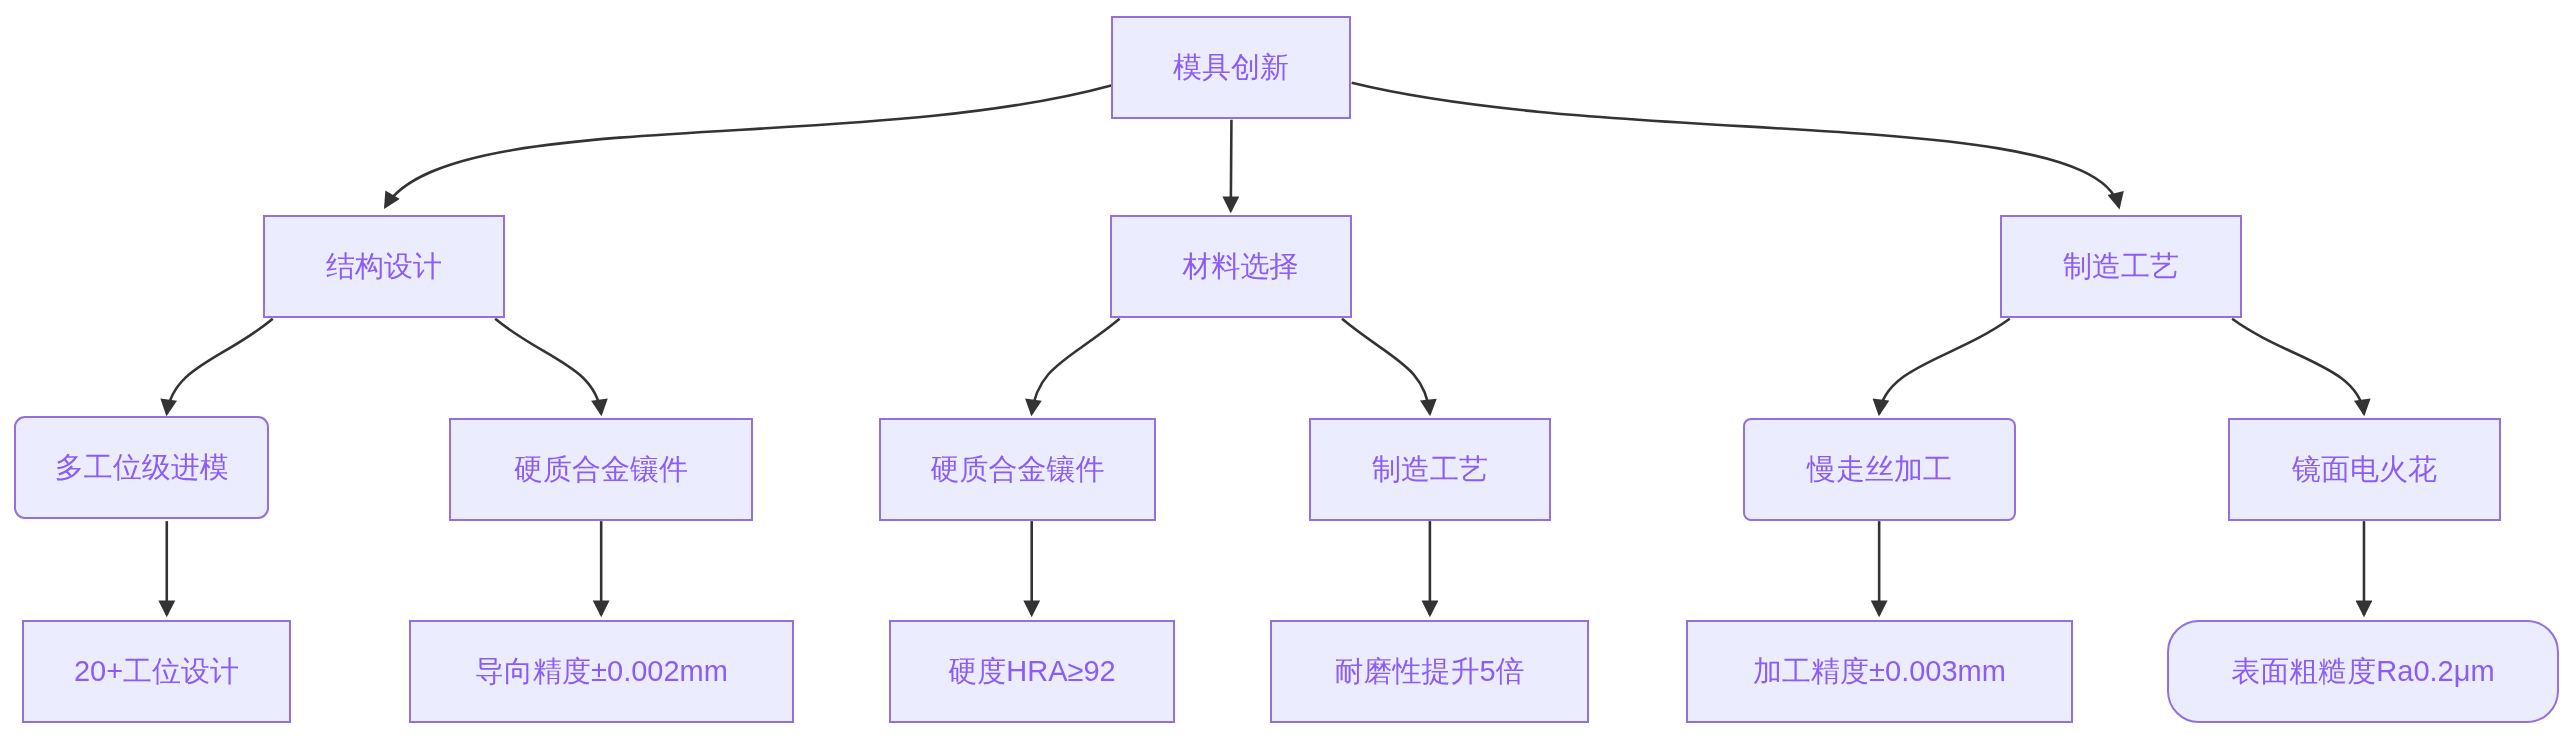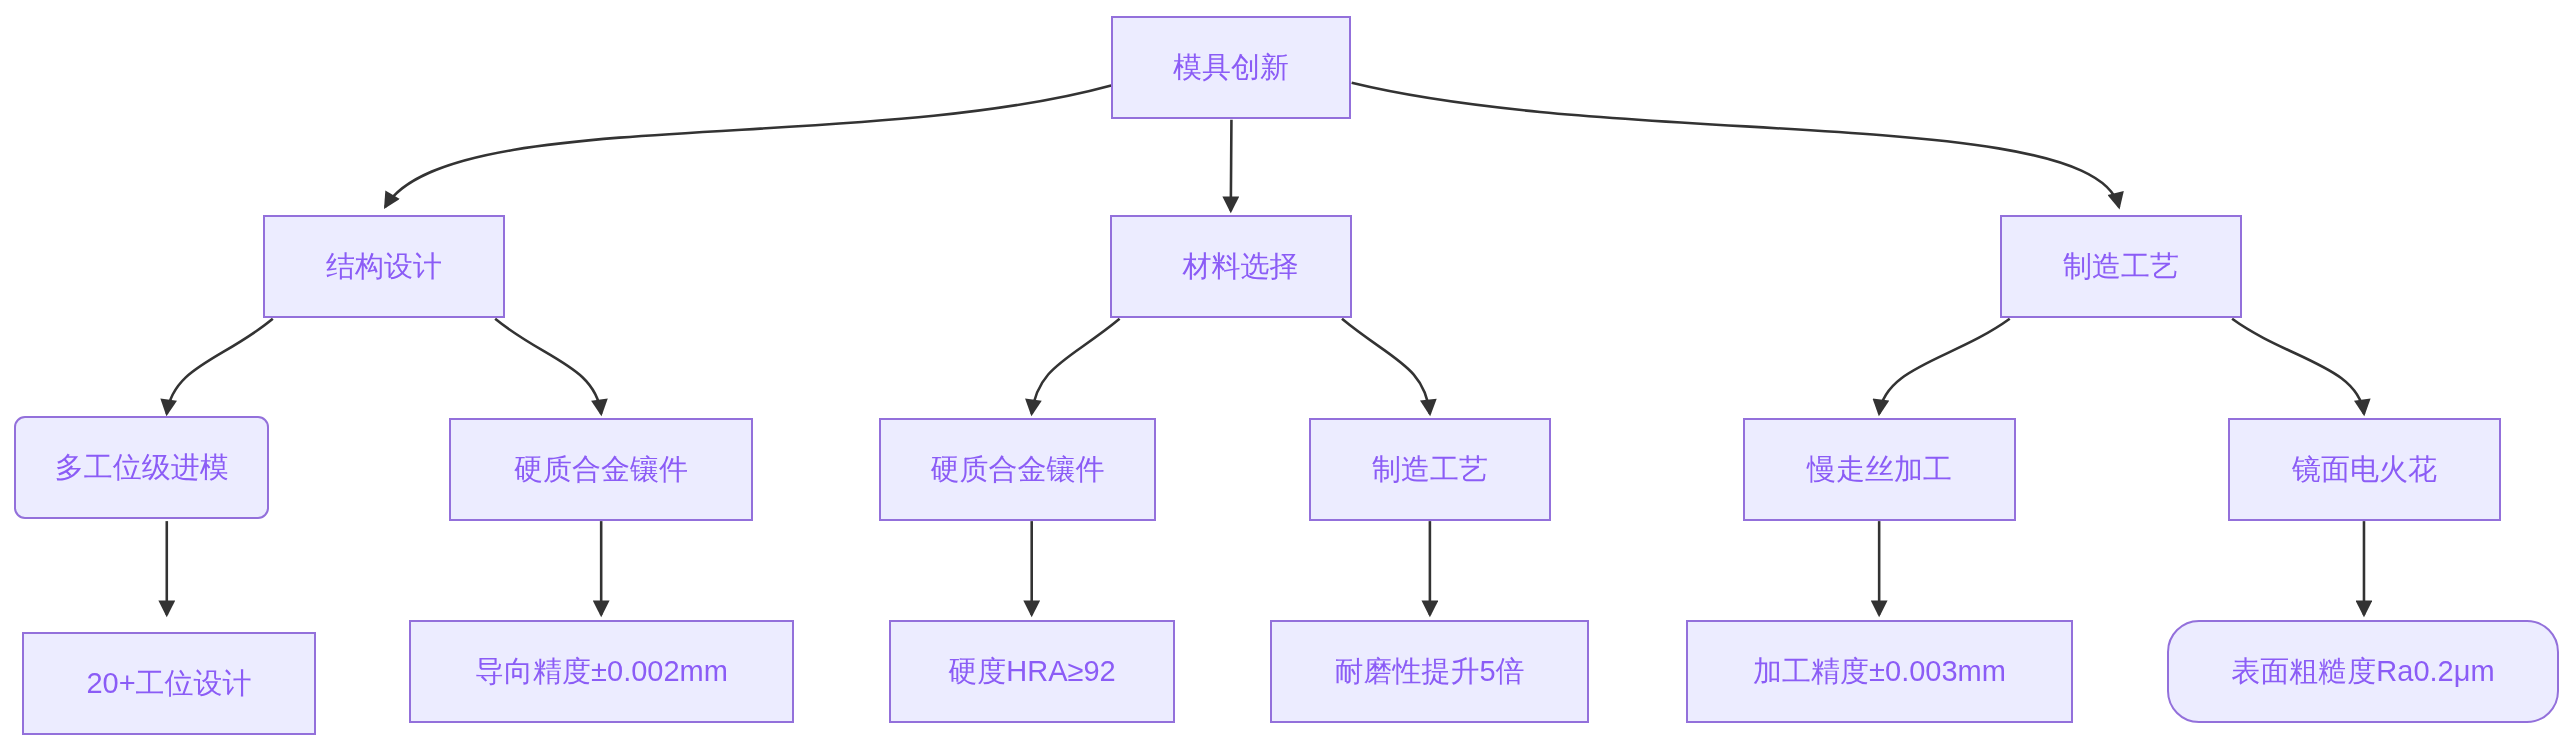--- a/index.html
+++ b/index.html
@@ -40,23 +40,23 @@
   }
   
   .n0  { left: 1111px; top: 16px;  width: 240px; }
   .n1  { left: 263px;  top: 215px; width: 242px; }
   .n2  { left: 1110px; top: 215px; width: 242px; padding-left: 19px; }
   .n3  { left: 2000px; top: 215px; width: 242px; }
   .n4  { left: 14.2px;   top: 416px; width: 255px; border-radius: 11px; }
   .n5  { left: 449px;  top: 418px; width: 304px; }
   .n6  { left: 879px; top: 418px; width: 277px; }
   .n7  { left: 1309px; top: 418px; width: 242px; }
-  .n8  { left: 1743px; top: 418px; width: 273px; }
+  .n8  { left: 1743px; top: 418px; width: 273px; border-radius: 8px; }
   .n9  { left: 2228px; top: 418px; width: 273px; }
-  .n10 { left: 22px;   top: 620px; width: 294px; margin-top: 12px; }
+  .n10 { left: 22px;   top: 620px; width: 269px; }
   .n11 { left: 409px;  top: 620px; width: 385px; text-align: center; }
   .n12 { left: 889px; top: 620px; width: 286px; }
   .n13 { left: 1270px; top: 620px; width: 319px; }
   .n14 { left: 1686px; top: 620px; width: 387px; }
   .n15 { left: 2167px; top: 620px; width: 392px; border-radius: 32px; }
 </style>
 </head>
 <body>
 
 <div class="canvas">

